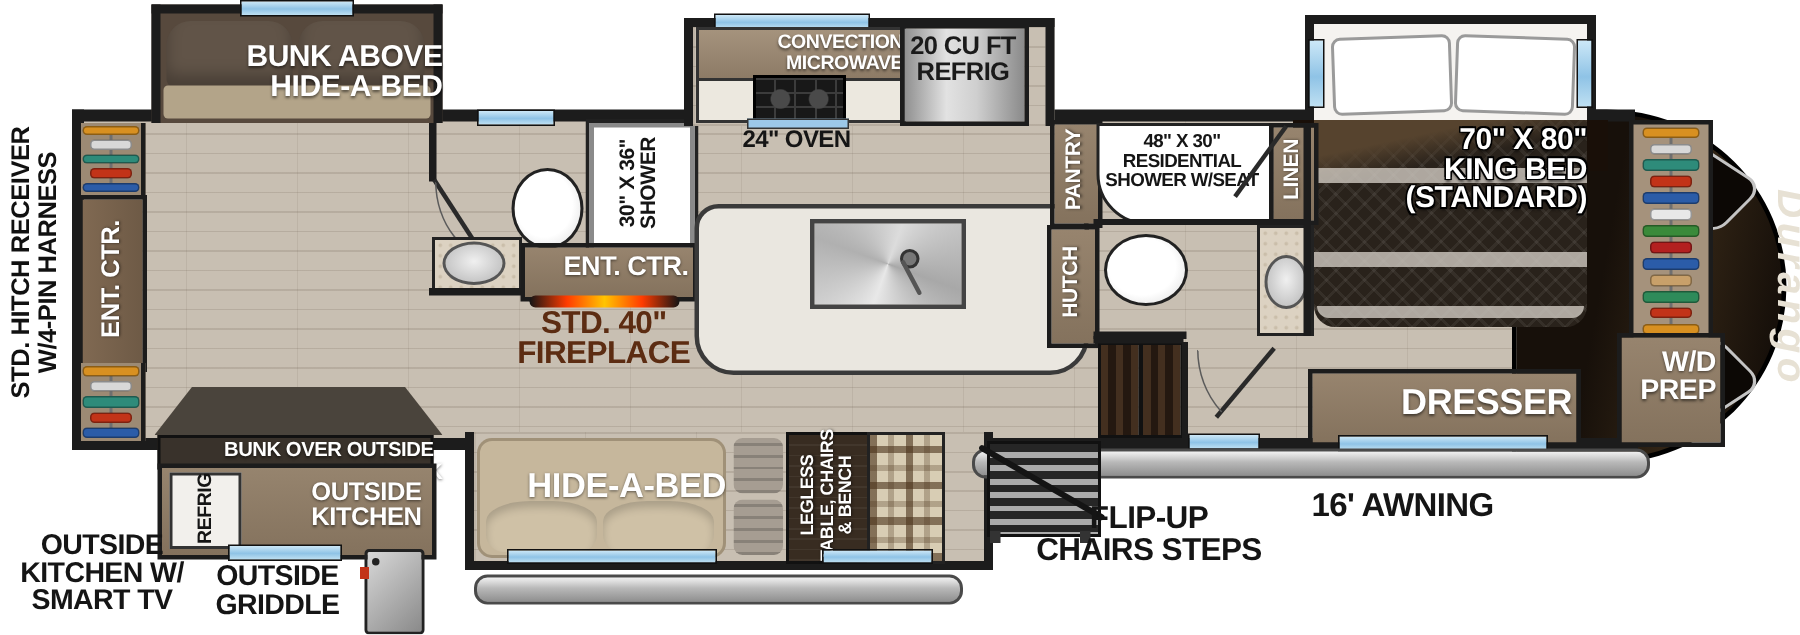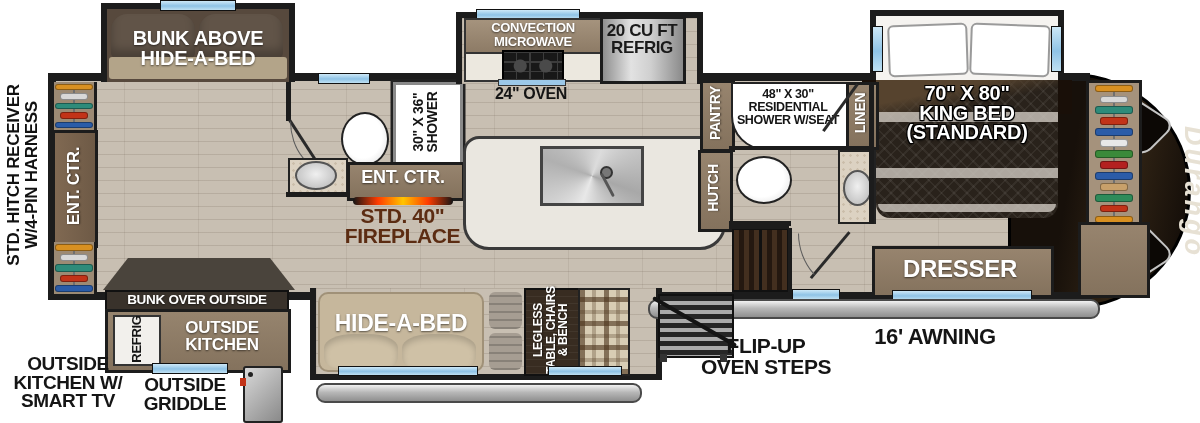--- a/index.html
+++ b/index.html
@@ -7,21 +7,21 @@
         font-family:"Liberation Sans",sans-serif;font-weight:700;}
   .abs{position:absolute;}
   .wall{position:absolute;background:#1c1c1c;}
   .floor{background-color:#c8bfb2;
     background-image:
       repeating-linear-gradient(180deg, rgba(90,75,60,.16) 0 1px, transparent 1px 13px),
       repeating-linear-gradient(90deg, rgba(90,75,60,.10) 0 1px, transparent 1px 74px);}
   .slide{position:absolute;border:6px solid #1c1c1c;}
   .win{position:absolute;background:linear-gradient(180deg,#cde8f7,#8fc3e6 55%,#bfe0f2);border:1.5px solid #111;}
   .brown{background:linear-gradient(180deg,#97846e,#84725d);border:3px solid #1c1c1c;}
-  .lbl{position:absolute;color:#fff;text-align:center;white-space:pre-line;
+  .lbl{position:absolute;color:#fff;text-align:right;white-space:pre-line;
        letter-spacing:-0.3px;text-shadow:0 1px 2px rgba(0,0,0,.55);}
   .dlbl{position:absolute;color:#151515;text-align:center;white-space:pre-line;letter-spacing:-0.4px;}
   .vlbl{position:absolute;transform:translate(-50%,-50%) rotate(-90deg);transform-origin:center;
         white-space:pre-line;text-align:center;letter-spacing:-0.3px;}
   .outline{text-shadow:-1px -1px 0 #000,1px -1px 0 #000,-1px 1px 0 #000,1px 1px 0 #000,0 2px 2px rgba(0,0,0,.6);}
   .tube{position:absolute;height:16px;border-radius:9px;border:2px solid #4a4a4a;
         background:linear-gradient(180deg,#f2f2f2,#b8b8b8 45%,#8f8f8f);}
   .hanger-strip{position:absolute;display:flex;flex-direction:column;justify-content:center;align-items:center;
         background-image:linear-gradient(#6f6f6f,#6f6f6f);background-repeat:no-repeat;background-position:center;background-size:2px 92%;}
   .hanger{height:6px;border-radius:3px;margin:1.6px auto;border:1px solid rgba(0,0,0,.35);}
@@ -190,20 +190,22 @@
       <div class="hanger" style="background: rgb(232, 232, 232); width: 26px;"></div>
       <div class="hanger" style="background: rgb(58, 138, 58); width: 36px;"></div>
       <div class="hanger" style="background: rgb(179, 32, 32); width: 26px;"></div>
       <div class="hanger" style="background: rgb(43, 92, 168); width: 36px;"></div>
       <div class="hanger" style="background: rgb(200, 160, 106); width: 26px;"></div>
       <div class="hanger" style="background: rgb(46, 139, 90); width: 36px;"></div>
       <div class="hanger" style="background: rgb(194, 51, 24); width: 26px;"></div>
       <div class="hanger" style="background: rgb(216, 144, 33); width: 36px;"></div>
     </div>
   <div class="abs brown" style="left:1078px;top:222px;width:66px;height:70px;"></div>
+  <div class="lbl" style="left:1078px;top:232px;width:66px;font-size:19px;line-height:1.0;">W/D
+PREP</div>
   <div class="abs brown" style="left:872px;top:246px;width:176px;height:46px;"></div>
   <div class="lbl" style="left:872px;top:255px;width:176px;font-size:24px;">DRESSER</div>
   <div class="win" style="left:892px;top:290px;width:138px;height:9px;"></div>
 
   <div class="abs" style="left:103px;top:258px;width:192px;height:32px;background:#4a443c;
               clip-path:polygon(13% 0,87% 0,100% 100%,0 100%);"></div>
   <div class="lbl" style="left:103px;top:267px;width:192px;font-size:15px;margin-top:39px;">FOLDING 4TH BUNK</div>
   <div class="abs" style="left:105px;top:290px;width:180px;height:19px;background:#39322b;border:2px solid #111;"></div>
   <div class="lbl" style="left:105px;top:292px;width:184px;font-size:13.5px;">BUNK OVER OUTSIDE KITCHEN</div>
   <div class="abs" style="left:105px;top:309px;width:180px;height:58px;background:linear-gradient(180deg,#96846e,#84725d);border:3px solid #1c1c1c;"></div>
@@ -248,15 +250,15 @@
   <div class="dlbl" style="left:860px;top:324px;width:150px;font-size:22px;">16' AWNING</div>
 
   <div class="tube" style="left:316px;top:383px;width:322px;"></div>
 
   <div class="abs" style="left:658px;top:294px;width:72px;height:60px;border:2px solid #111;
               background:repeating-linear-gradient(180deg,#262626 0 5px,#ababab 5px 9px);"></div>
   <div class="abs" style="left:654px;top:296px;width:96px;height:4px;background:#141414;transform:rotate(30deg);transform-origin:left top;border-radius:2px;"></div>
   <div class="abs" style="left:660px;top:354px;width:7px;height:8px;background:#333;"></div>
   <div class="abs" style="left:720px;top:354px;width:7px;height:8px;background:#333;"></div>
   <div class="dlbl" style="left:690px;top:336px;width:152px;font-size:21px;line-height:.98;">FLIP-UP
-OVEN STEPS</div>
+CHAIRS STEPS</div>
 
 </div>
 
 </body></html>

